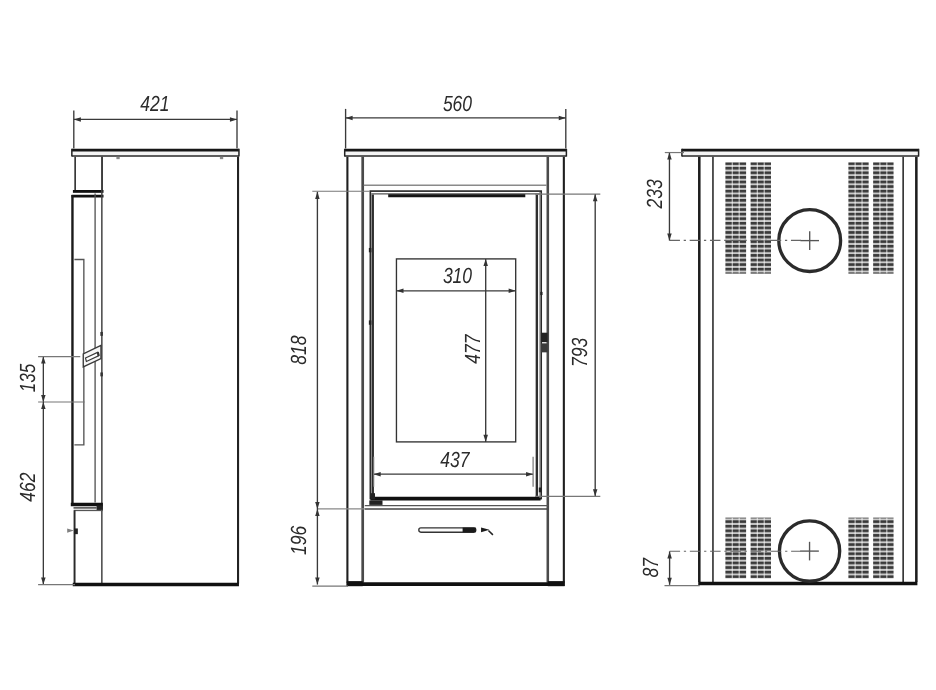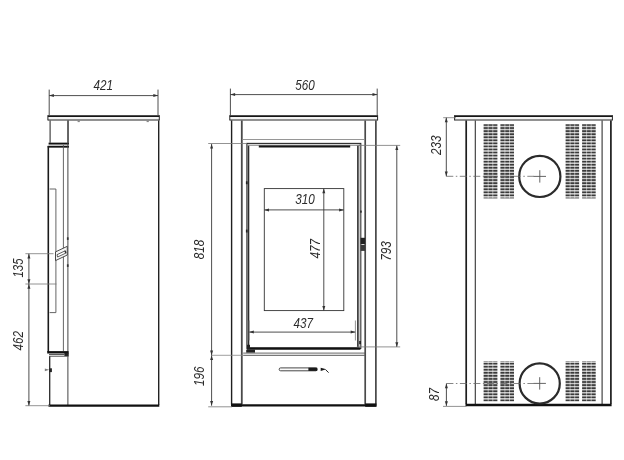--- a/index.html
+++ b/index.html
@@ -1,16 +1,16 @@
 <!DOCTYPE html>
 <html><head>
 <meta charset="utf-8">
 <style>
   html,body{margin:0;padding:0;background:#ffffff;-webkit-font-smoothing:antialiased;}
-  #stage{width:624px;height:412px;background:#ffffff;position:relative;overflow:hidden;will-change:transform;margin-top:16px;}
+  #stage{width:624px;height:412px;background:#ffffff;position:relative;overflow:hidden;will-change:transform;}
   svg{position:absolute;top:0;left:0;}
   text{font-family:"Liberation Sans",sans-serif;font-style:italic;fill:#2b2b2b;font-size:14.6px;}
 </style>
 </head>
 <body>
 <div id="stage">
 <svg width="624" height="460" viewBox="0 0 624 460" fill="none">
 <defs>
 
   <pattern id="slats" patternUnits="userSpaceOnUse" x="0" y="108.2" width="6" height="3.06">

